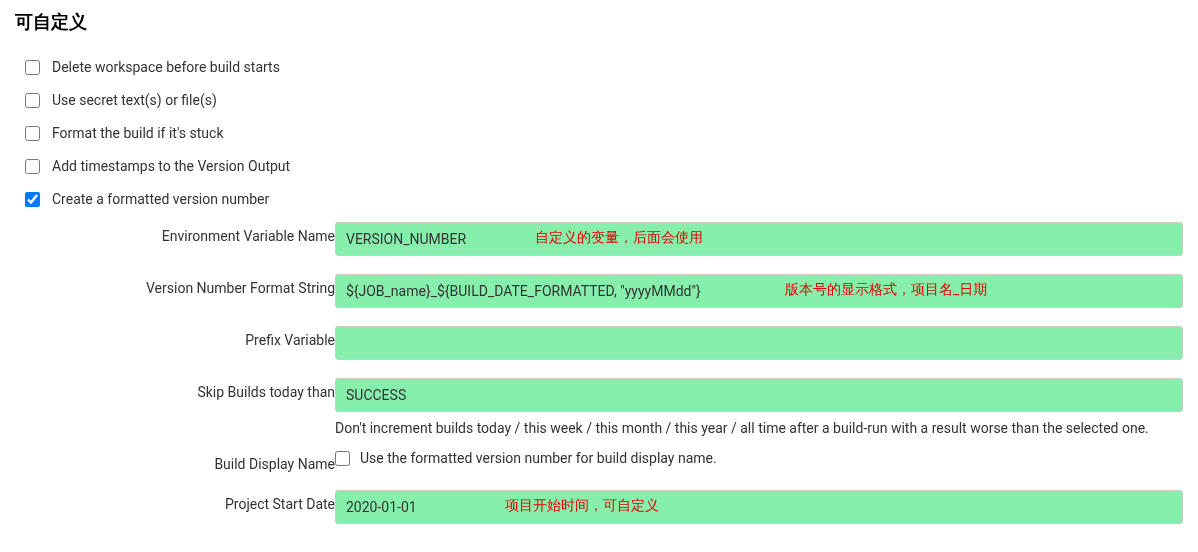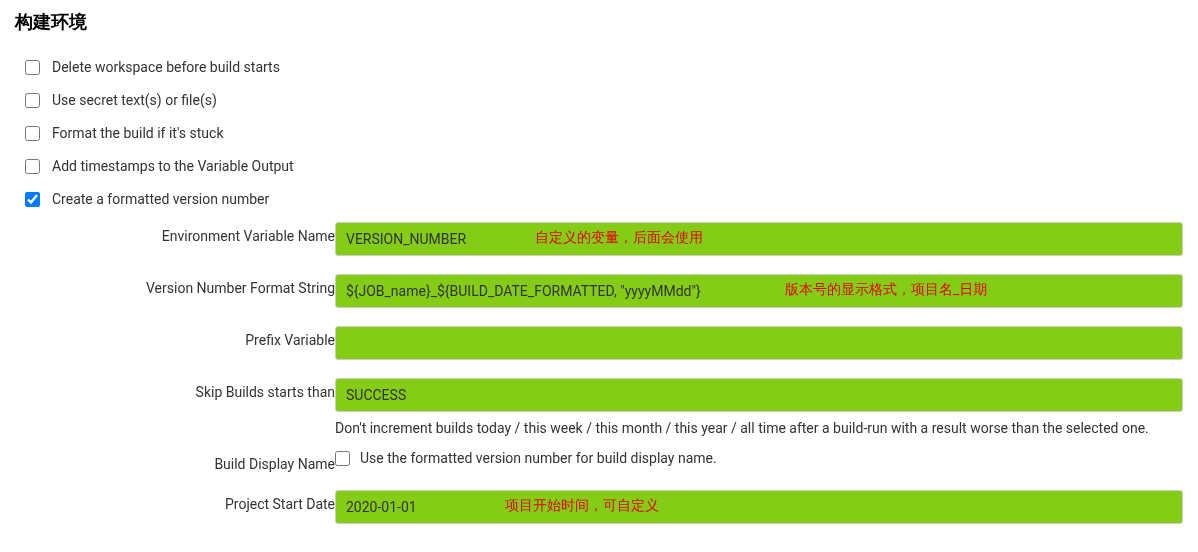--- a/index.html
+++ b/index.html
@@ -59,21 +59,21 @@
     }
     .text-input {
       width: 100%;
       height: 34px;
       padding: 6px 10px;
       border: 1px solid #ccc;
       border-radius: 3px;
       font-size: 14px;
       color: #333;
       font-family: inherit;
-      background: #84cc16;
+      background: #86efac;
     }
     .help-text {
       font-size: 14px;
       color: #333;
       margin-top: 6px;
     }
     .inline-checkbox {
       display: flex;
       align-items: center;
     }
@@ -97,40 +97,40 @@
     }
     .annotation-1 { top: 7px; left: 200px; }
     .annotation-2 { top: 7px; left: 450px; }
     .annotation-3 { top: 7px; left: 170px; text-align: center; }
     .form-row.with-help { margin-bottom: 14px; }
     .form-row.with-help .help-text { margin-top: 8px; }
   </style>
 </head>
 <body>
 
-<div class="section-title">构建环境</div>
+<div class="section-title">可自定义</div>
 
 <div class="checkbox-row">
   <input type="checkbox" id="cb1" style="">
   <label for="cb1">Delete workspace before build starts</label>
 </div>
 
 <div class="checkbox-row">
   <input type="checkbox" id="cb2" style="">
   <label for="cb2">Use secret text(s) or file(s)</label>
 </div>
 
 <div class="checkbox-row">
   <input type="checkbox" id="cb3" style="">
   <label for="cb3">Format the build if it's stuck</label>
 </div>
 
 <div class="checkbox-row">
   <input type="checkbox" id="cb4" style="">
-  <label for="cb4">Add timestamps to the Variable Output</label>
+  <label for="cb4">Add timestamps to the Version Output</label>
 </div>
 
 <div class="checkbox-row">
   <input type="checkbox" id="cb5" class="checked-blue" checked="" style="">
   <label for="cb5">Create a formatted version number</label>
 </div>
 
 <div class="form-block">
 
   <div class="form-row">
@@ -150,21 +150,21 @@
   </div>
 
   <div class="form-row">
     <div class="form-label">Prefix Variable</div>
     <div class="form-field">
       <input type="text" class="text-input" value="" style="">
     </div>
   </div>
 
   <div class="form-row with-help">
-    <div class="form-label">Skip Builds starts than</div>
+    <div class="form-label">Skip Builds today than</div>
     <div class="form-field">
       <input type="text" class="text-input" value="SUCCESS" style="">
       <div class="help-text">Don't increment builds today / this week / this month / this year / all time after a build-run with a result worse than the selected one.</div>
     </div>
   </div>
 
   <div class="form-row">
     <div class="form-label">Build Display Name</div>
     <div class="form-field">
       <div class="inline-checkbox">

